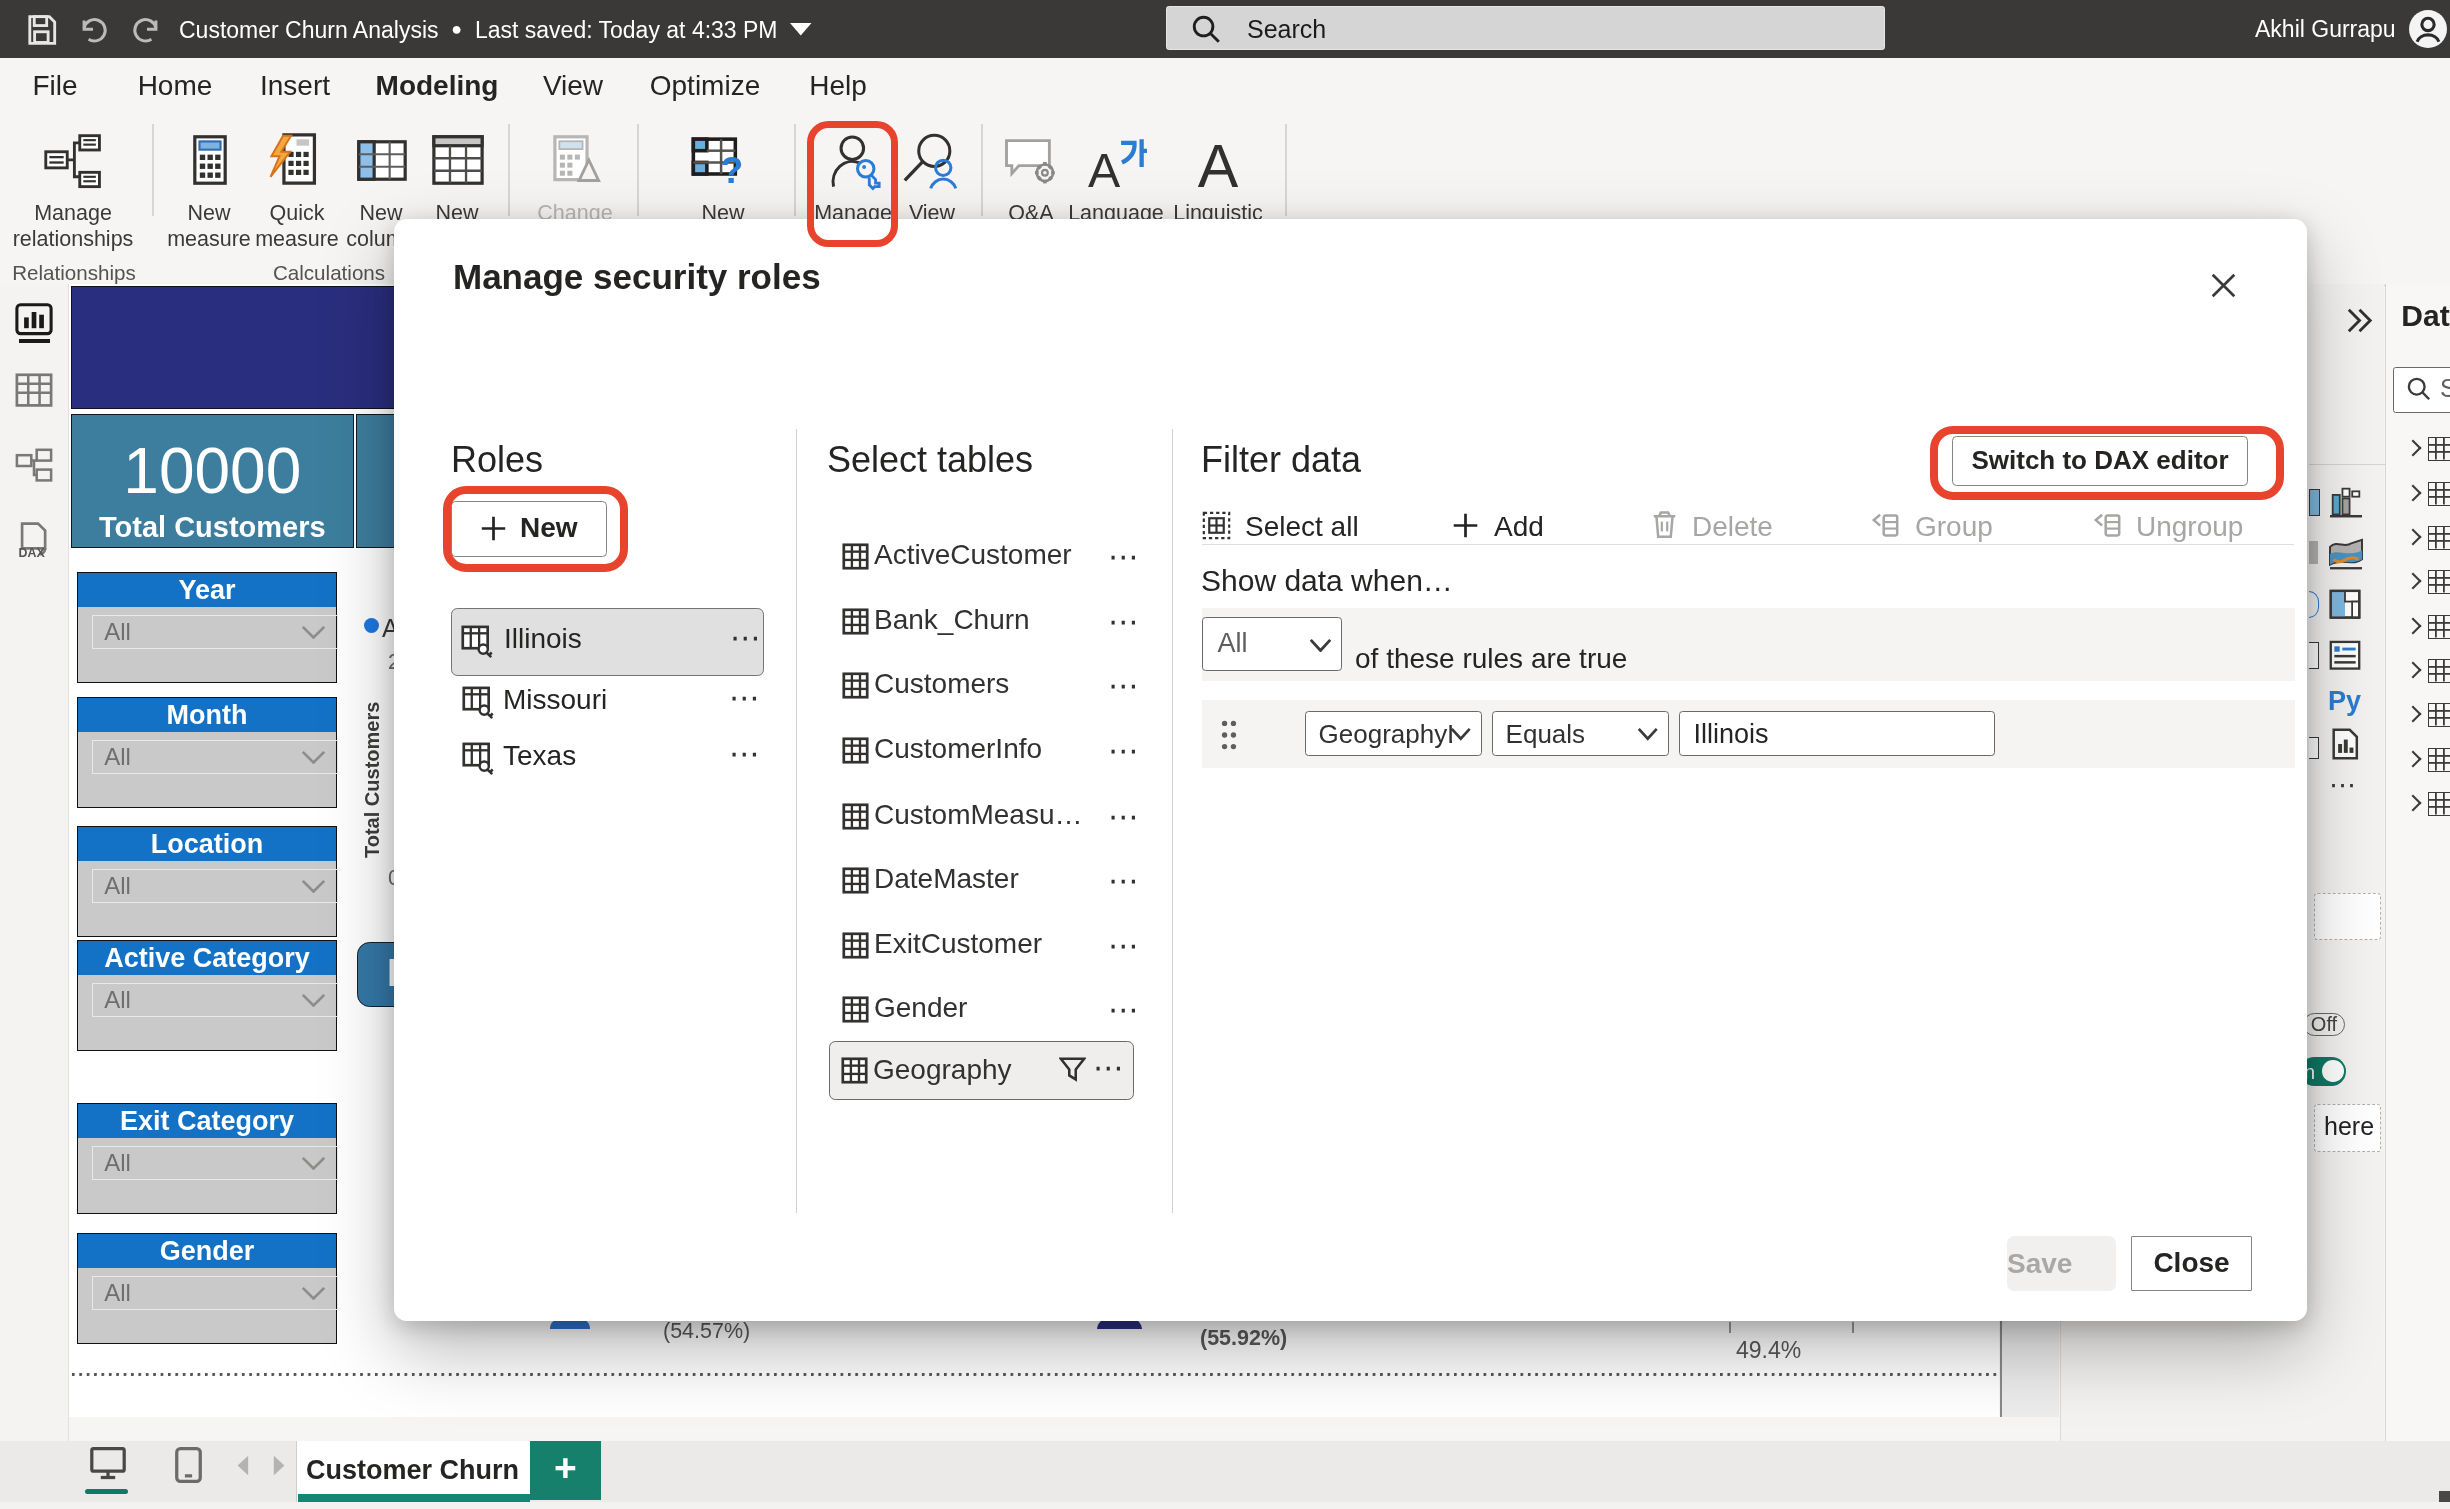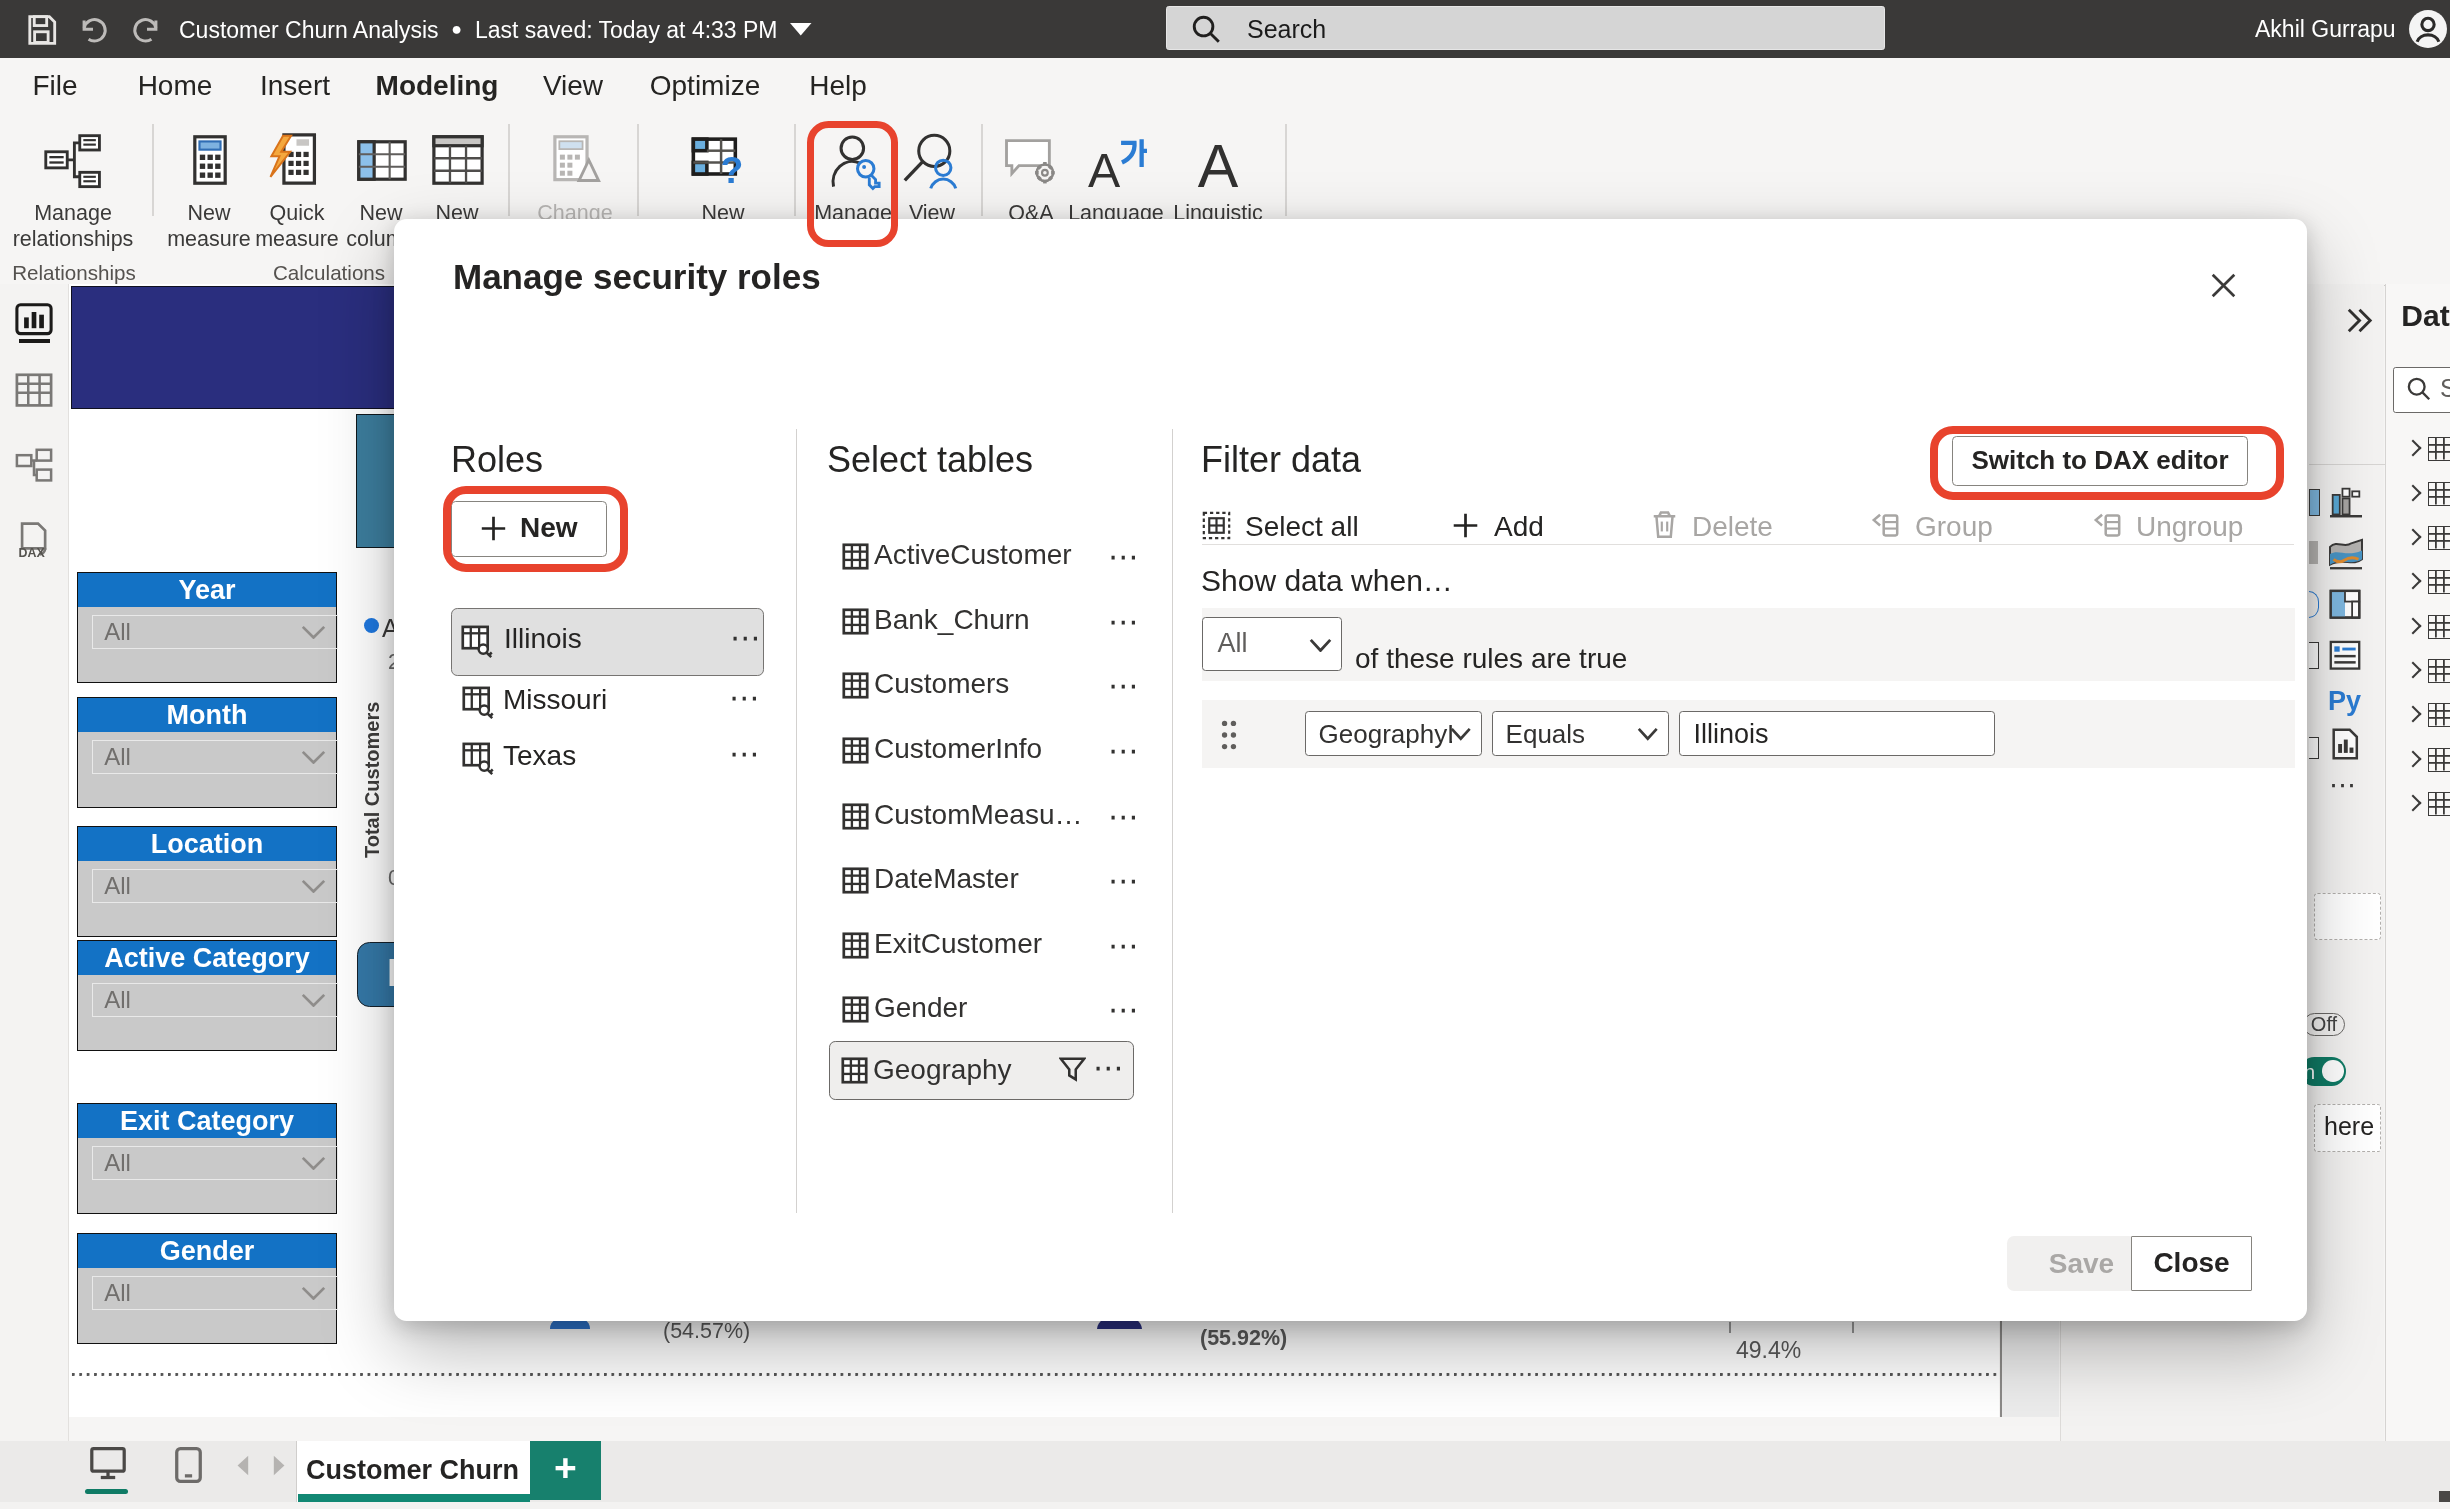--- a/index.html
+++ b/index.html
@@ -278,20 +278,24 @@
     <path d="M4 2 h9 l4 4 v10 h-13 z" fill="none" stroke="#7a7876" stroke-width="1.5"></path>
     <path d="M17 16 a3.5 3.5 0 0 1 -3 3.4" fill="none" stroke="#7a7876" stroke-width="1.5"></path>
     <text x="2" y="21" font-family="Liberation Sans" font-size="7" font-weight="700" fill="#55534f">DAX</text>
   </svg>
 </div>
 
 <div id="canvas" class="abs">
 
   <div class="abs" style="left:1.8px;top:1.8px;width:1929px;height:121px;background:#2a2e7e;border:1.8px solid #101020;border-right:none;"></div>
 
+  <div class="abs" style="left:1.8px;top:130px;width:281px;height:132px;background:#3d7e9e;border:1.8px solid #10181d;color:#fff;text-align:center;">
+    <div style="font-size:64px;font-weight:400;margin-top:19px;">10000</div>
+    <div style="font-size:29px;font-weight:700;margin-top:2.7px;">Total Customers</div>
+  </div>
   <div class="abs" style="left:287px;top:130px;width:1643px;height:132px;background:#3d7e9e;border:1.8px solid #10181d;border-right:none;"></div>
 
   <div class="slicer" style="top:288px;">
       <div class="slhead">Year</div>
       <div class="slbody">
         <div class="slsel">All<svg class="chev" width="25" height="14.4" viewBox="0 0 14 8">
             <path d="M1 1 L7 7 L13 1" fill="none" stroke="#8f8d8b" stroke-width="1.5"></path>
           </svg></div>
       </div>
     </div>
@@ -681,20 +685,20 @@
   <div class="seldd" style="left:1098px;top:492px;width:175px;height:43px;">
     <div class="abs" style="left:12.6px;top:7.2px;font-size:26px;color:#323130;">Equals</div>
     <svg class="abs" style="left:144px;top:15.3px" width="21.5" height="13.5" viewBox="0 0 12 7.5">
         <path d="M1 1 L6 6.5 L11 1" fill="none" stroke="#3b3a39" stroke-width="1.5"></path>
       </svg>
   </div>
   <div class="seldd" style="left:1285px;top:492px;width:314px;height:43px;">
     <div class="abs" style="left:13.5px;top:7.2px;font-size:27px;color:#252423;">Illinois</div>
   </div>
 
-  <div class="abs" style="left:1613px;top:1017px;width:109px;height:55px;background:#f1f0ef;border-radius:7.2px;color:#aaa8a6;font-size:28px;font-weight:700;text-align:center;line-height:55px;padding-left:20px;">Save</div>
+  <div class="abs" style="left:1613px;top:1017px;width:109px;height:55px;background:#f1f0ef;border-radius:7.2px;color:#aaa8a6;font-size:28px;font-weight:700;line-height:55px;">Save</div>
   <div class="btn" style="left:1737px;top:1017px;width:119px;height:53px;font-size:28px;line-height:51px;border-radius:1px;">Close</div>
 </div>
 
 <div class="redring" style="left:807px;top:121px;width:91px;height:126px;border-radius:21.5px;border-width:7.2px;"></div>
 <div class="redring" style="left:443px;top:486px;width:185px;height:86px;"></div>
 <div class="redring" style="left:1930px;top:426px;width:354px;height:74px;"></div>
 
 
 </body></html>

